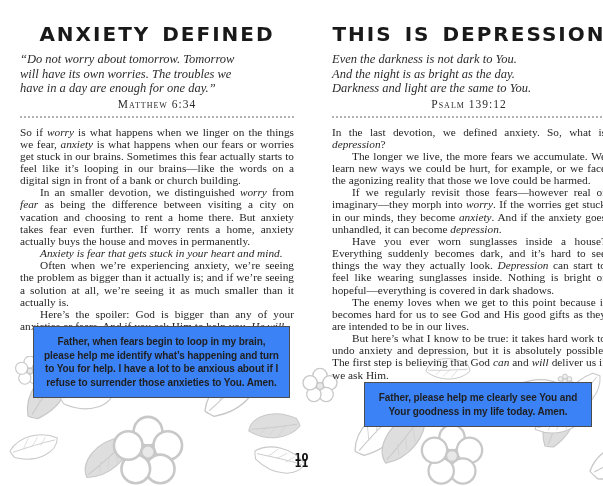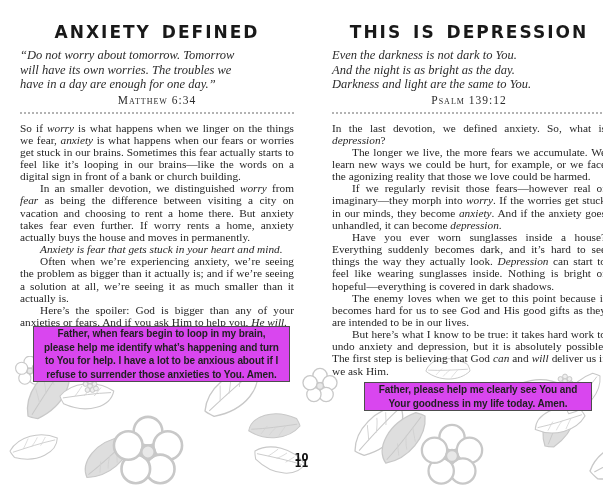--- a/index.html
+++ b/index.html
@@ -16,39 +16,39 @@
   .lf-g{fill:#dedede;}
   .fl-o{fill:#ffffff;}
   .cl-o{fill:#efefef;}
 
   .page{position:absolute;top:0;height:486px;z-index:2;}
   .page-left{left:20px;width:274px;}
   .page-right{left:332px;width:274px;}
 
   .title{
     font-family:"DejaVu Sans", sans-serif;font-weight:bold;
-    font-size:17px;letter-spacing:2px;word-spacing:3px;
+    font-size:20px;letter-spacing:2px;word-spacing:3px;
     text-align:center;color:#191919;margin:22px 0 6px 0;
   }
   .quote{font-style:italic;font-size:12.5px;line-height:14.5px;text-align:left;color:#2b2b2b;}
   .attr{
     font-size:11.5px;font-variant:small-caps;letter-spacing:1px;
     text-align:center;margin-top:2px;color:#2b2b2b;
   }
   .divider{border-top:2px dotted #b3b3b3;margin-top:6px;height:0;}
   .body{margin-top:8px;font-size:11.3px;line-height:12.15px;text-align:justify;color:#262626;}
   .para{margin:0;}
   .para.ind{text-indent:20px;}
   .para i{font-style:italic;margin-top:44px;}
 
   .prayer-box{
-    position:absolute;box-sizing:border-box;background:#d946ef;border:1px solid #4d4d4d;
+    position:absolute;box-sizing:border-box;background:#3b82f6;border:1px solid #4d4d4d;
     text-align:center;font-family:"Liberation Sans", sans-serif;font-weight:bold;
     font-size:10px;line-height:13.5px;letter-spacing:-0.1px;color:#1f1f1f;
-    padding:0 10px;z-index:2;
+    padding:8px 10px;z-index:2;
   }
   .prayer-left{left:13px;top:326px;width:257px;}
   .prayer-right{left:32px;top:382px;width:228px;}
 
   .pagenum{
     position:absolute;left:0;width:100%;text-align:center;z-index:3;
     font-family:"DejaVu Sans", sans-serif;font-weight:bold;font-size:10px;color:#111;
   }
   .pagenum-left{top:452px;}
   .pagenum-right{top:458px;}

